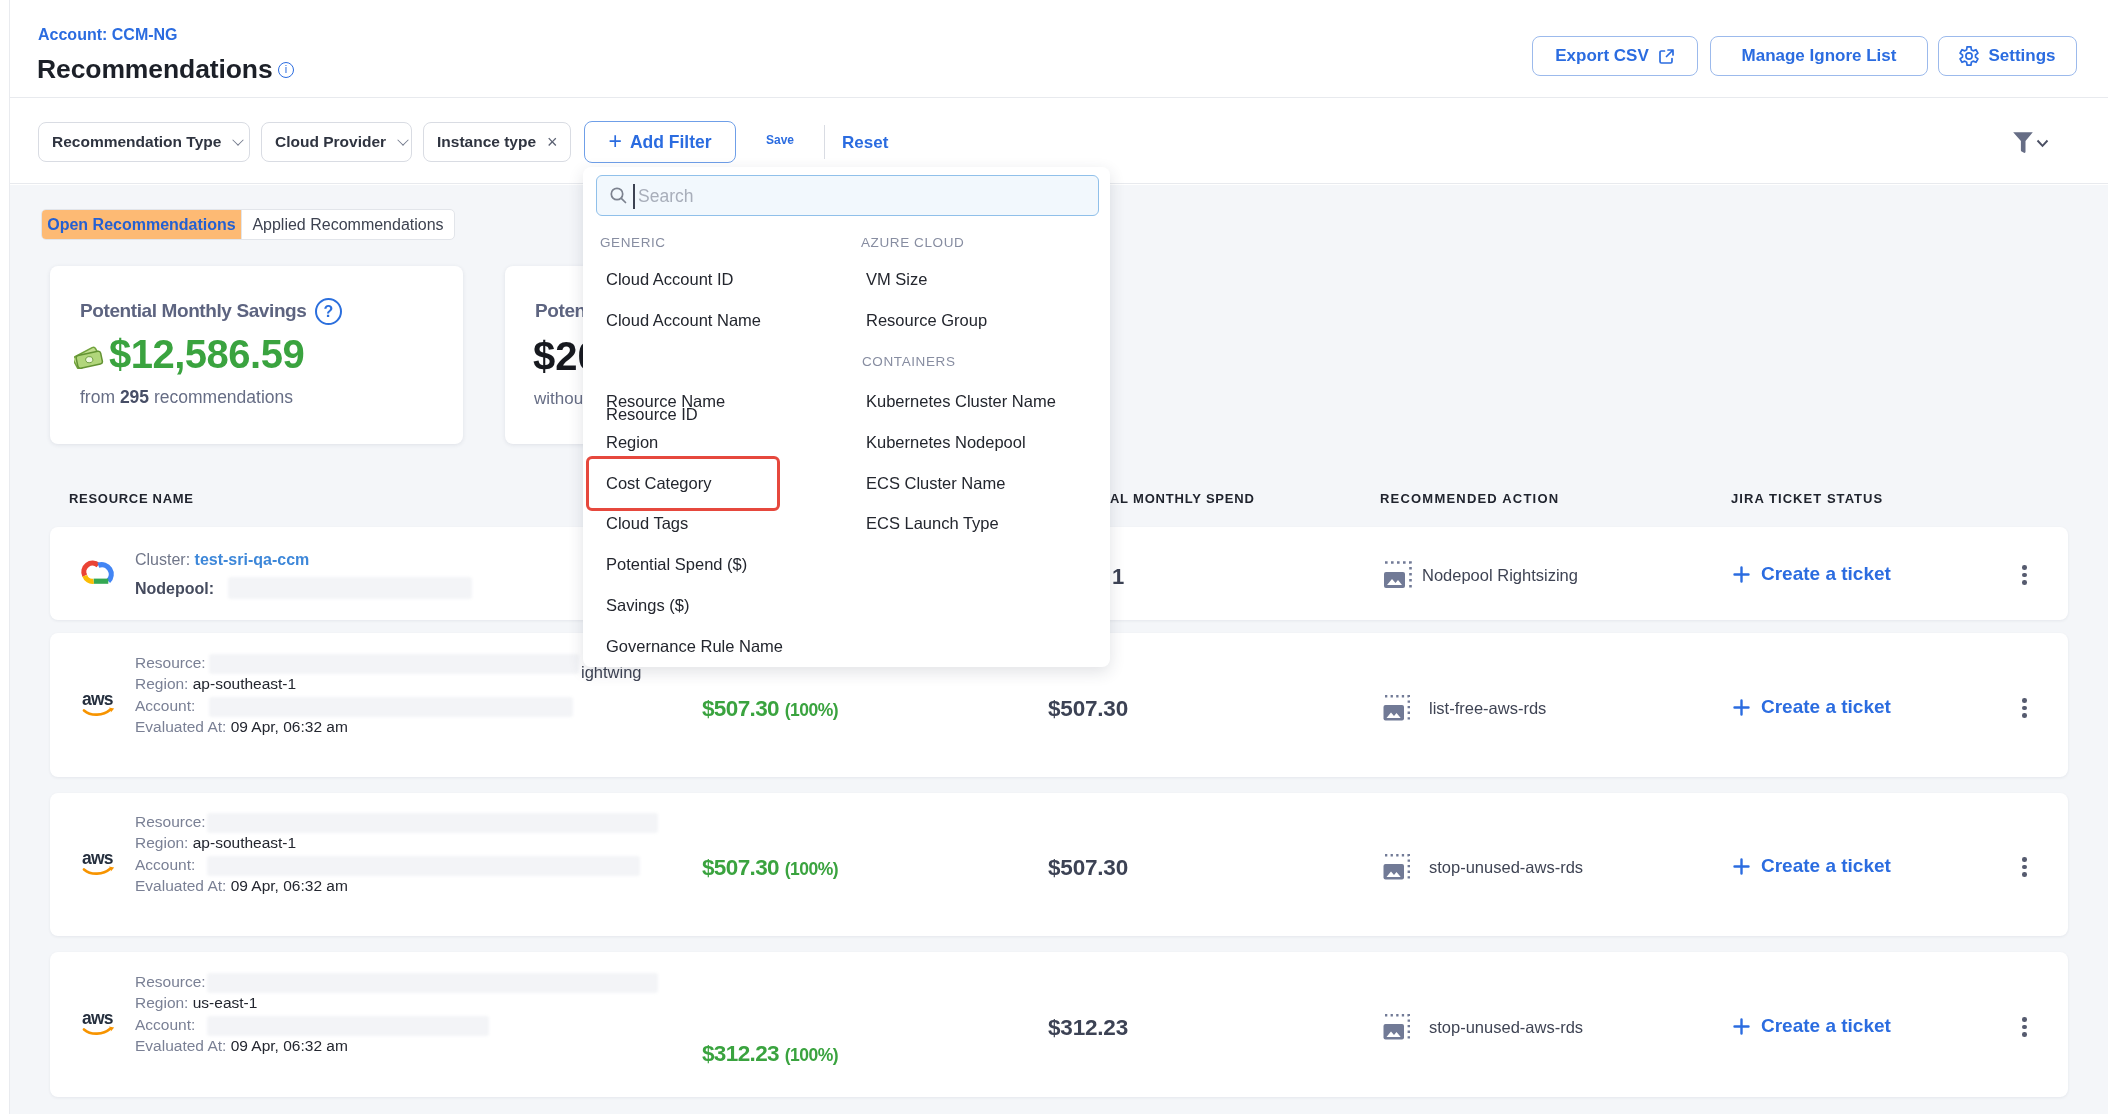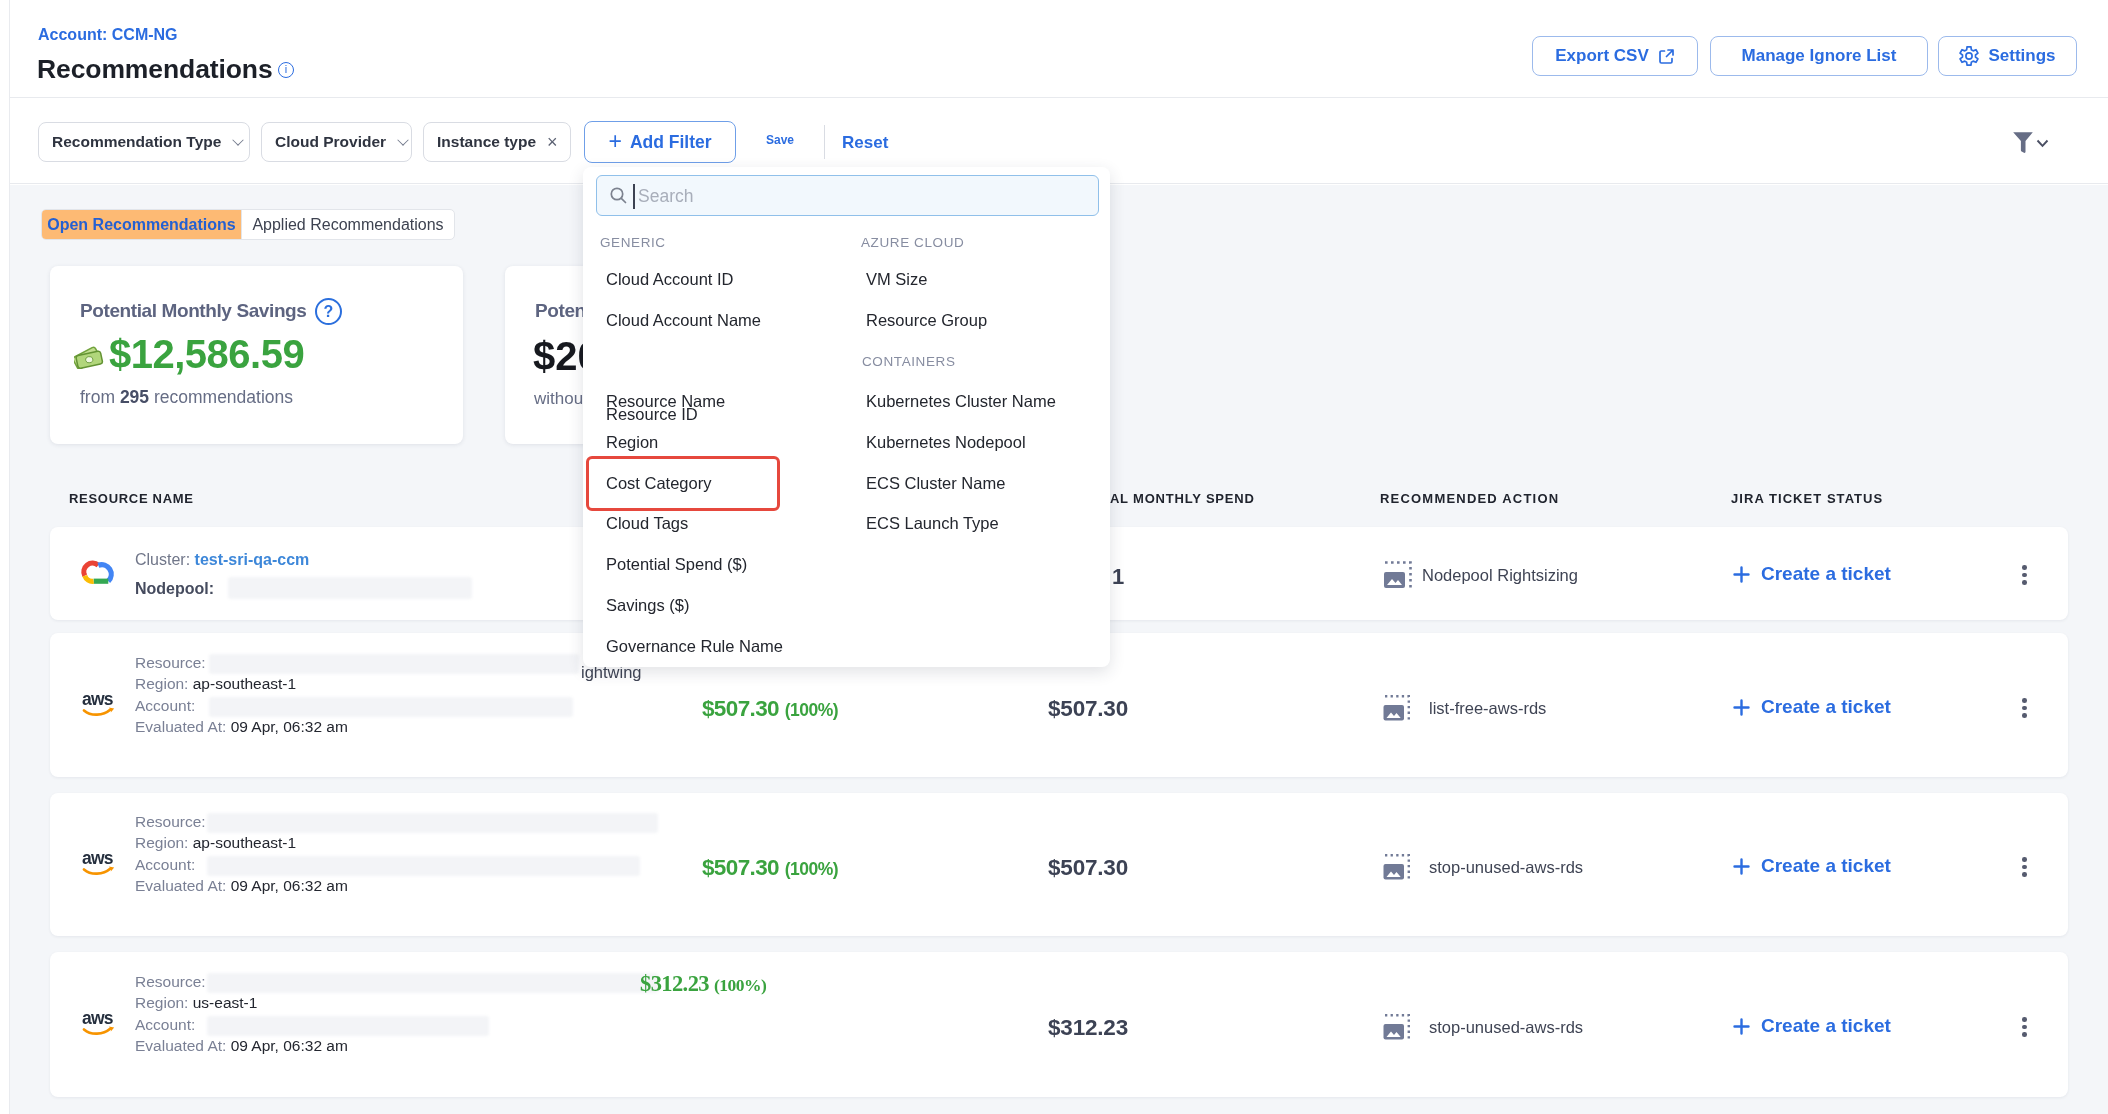--- a/index.html
+++ b/index.html
@@ -214,21 +214,21 @@
       <text x="0" y="16" font-family="Liberation Sans, sans-serif" font-size="17.5" font-weight="bold" fill="#252f3e" letter-spacing="-0.8">aws</text>
       <path d="M2 21.5 C 9 27.5, 21 27, 28.5 20.5" fill="none" stroke="#f79400" stroke-width="2.7" stroke-linecap="round"></path>
       <path d="M26.8 18.6 l5.4 0.8 -3.4 4.2 c0.3-1.8 0.1-3.3 -2-5z" fill="#f79400"></path>
     </svg></div>
 <div class="rowline" style="top:973px;"><span class="lbl">Resource:</span></div>
 <div class="blur" style="left:207px;top:973px;width:451px;height:20px;"></div>
 <div class="rowline" style="top:994px;"><span class="lbl">Region:</span> <span class="val">us-east-1</span></div>
 <div class="rowline" style="top:1016px;"><span class="lbl">Account:</span></div>
 <div class="blur" style="left:207px;top:1016px;width:282px;height:20px;"></div>
 <div class="rowline" style="top:1037px;"><span class="lbl">Evaluated At:</span> <span class="val">09 Apr, 06:32 am</span></div>
-<div class="abs green" style="left:640px;top:971px;width:260px;text-align:left;font-size:22.5px;font-weight:bold;letter-spacing:-0.6px;white-space:nowrap;font-family:Liberation Serif, serif;">$312.23 <span style="font-size:17.5px;letter-spacing:-0.5px;">(100%)</span></div>
+<div class="abs green" style="left:640px;top:1041px;width:260px;text-align:center;font-size:22.5px;font-weight:bold;letter-spacing:-0.6px;white-space:nowrap;">$312.23 <span style="font-size:17.5px;letter-spacing:-0.5px;">(100%)</span></div>
 <div class="abs" style="left:1000px;top:1015px;width:176px;text-align:center;font-size:22.5px;font-weight:bold;color:#3c4254;letter-spacing:-0.2px;">$312.23</div>
 <div class="action" style="left:1382px;top:1013px;"><svg width="29" height="29" viewBox="0 0 29 29" style="flex:none;">
       <g stroke="#717a96" stroke-width="2.4" stroke-dasharray="2.3 3.3" fill="none">
         <path d="M3 2.2 H26.8 V27"></path>
       </g>
       <rect x="1.5" y="11" width="20.5" height="15.5" rx="2" fill="#717a96"></rect>
       <path d="M4.5 24 l4.5-5.5 3 3.5 2.5-3 4.2 5 z" fill="#fff"></path>
     </svg><span></span>stop-unused-aws-rds</div>
 <div class="ticket" style="left:1733px;top:1014px;height:24px;display:flex;align-items:center;gap:11px;font-size:19px;">
     <svg width="17" height="17" viewBox="0 0 17 17" style="flex:none;">

